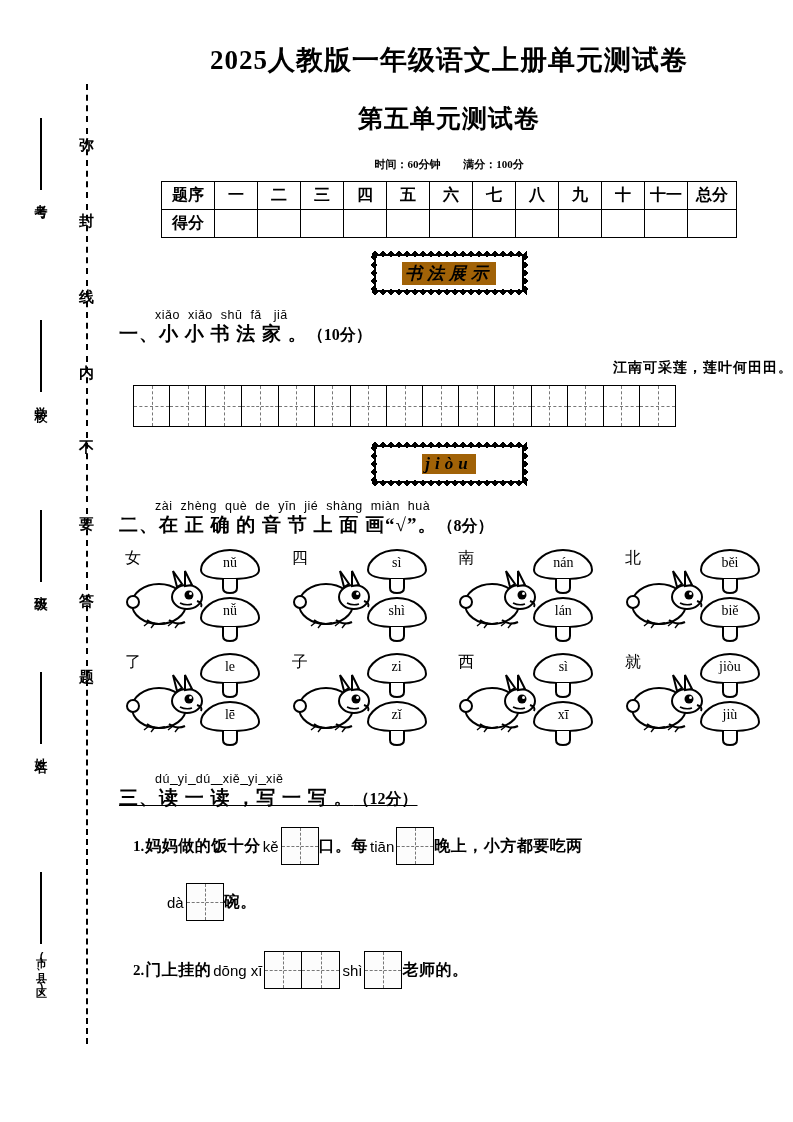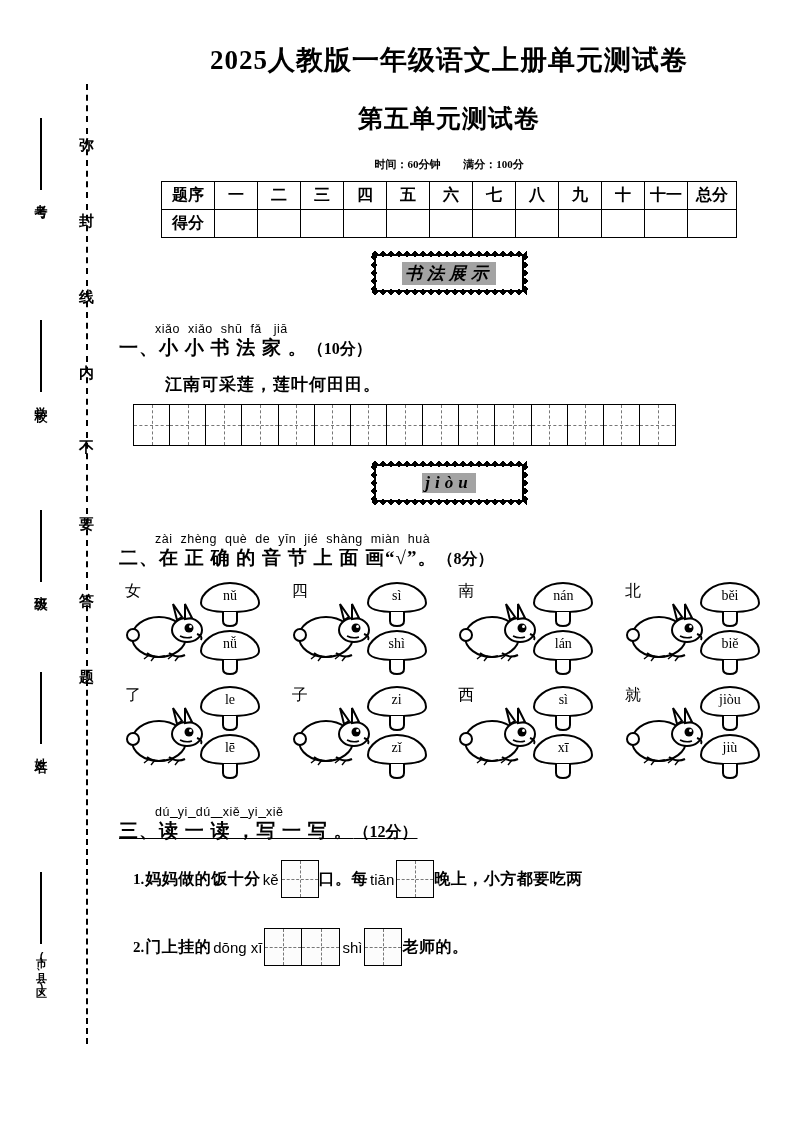--- a/index.html
+++ b/index.html
@@ -92,41 +92,41 @@
     background-image:
       radial-gradient(circle at 4px 4px, #000 2.6px, transparent 2.9px);
     background-size:8px 8px;background-repeat:repeat-y;
   }
   .banner .bside.l{left:-6px;}
   .banner .bside.r{right:-6px;}
   .banner-text{
     font-weight:bold;font-size:17px;letter-spacing:5px;
     font-family:"Liberation Serif", serif;
     font-style:italic;
-    position:relative;z-index:2;background:#a3a3a3;padding:0 3px;
-  }
-
-  
-  .q-head{margin-top:30px;padding-left:14px;}
+    position:relative;z-index:2;background:#a16207;padding:0 3px;
+  }
+
+  
+  .q-head{margin-top:16px;padding-left:14px;}
   .q-pinyin{
     font-family:"Liberation Sans", sans-serif;
     font-size:12.5px;letter-spacing:.5px;
     margin-left:36px;margin-bottom:-1px;white-space:nowrap;
   }
   .q-pinyin span{display:inline-block;}
   .q-title{
     font-weight:bold;font-size:19px;white-space:nowrap;
     letter-spacing:1px;
   }
   .q-title .pts{font-size:16px;font-weight:bold;letter-spacing:0;}
 
   
   .poem{
-    margin:12px 0 0 60px;font-size:17px;font-weight:bold;
-    font-family:Liberation Mono, monospace;letter-spacing:1px;
+    margin:12px 0 0 60px;font-size:14px;font-weight:bold;
+    font-family:Liberation Mono, monospace;letter-spacing:1px;text-align:right;
   }
 
   
   .grid-strip{
     margin:8px 0 0 28px;
     display:flex;border:1.4px solid #000;width:543px;height:42px;
     box-sizing:border-box;
   }
   .grid-cell{
     flex:1 1 0;position:relative;border-right:1.4px solid #000;
@@ -634,20 +634,25 @@
     <div class="sent">
       <span class="no">1.</span>
       <span class="han">妈妈做的饭十分</span>
       <span class="py">kě</span>
       <span class="box"></span>
       <span class="han">口。每</span>
       <span class="py">tiān</span>
       <span class="box"></span>
       <span class="han">晚上，小方都要吃两</span>
     </div>
+    <div class="sent sent-2">
+      <span class="py">dà</span>
+      <span class="box"></span>
+      <span class="han">碗。</span>
+    </div>
 
     <div class="sent" style="margin-top:30px;">
       <span class="no">2.</span>
       <span class="han">门上挂的</span>
       <span class="py">dōng xī</span>
       <span class="boxes">
         <span class="box"></span>
         <span class="box"></span>
       </span>
       <span class="py">shì</span>

